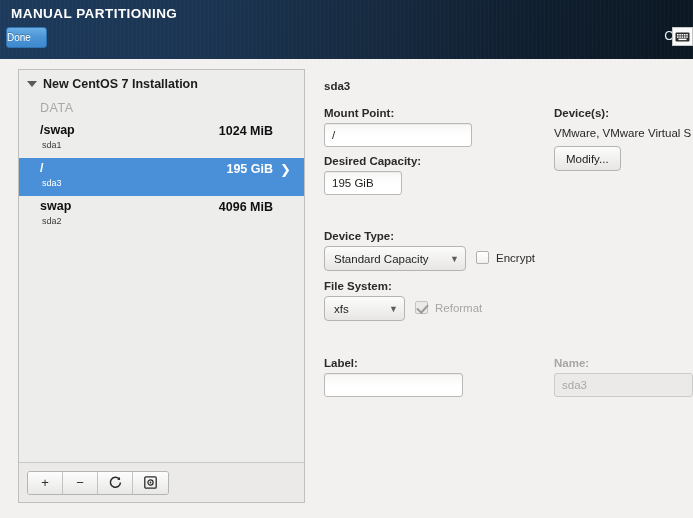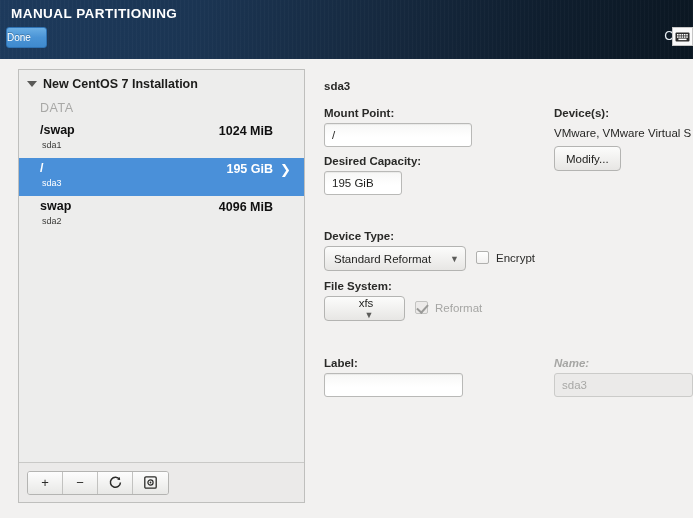--- a/index.html
+++ b/index.html
@@ -226,21 +226,21 @@
     width: 369px;
     height: 449px;
   }
 
   .field-label {
     font-size: 11.5px;
     font-weight: bold;
     color: #2a2a28;
     white-space: nowrap;
   }
-  .field-label.muted { color: #a6a6a4; font-style: italic; }
+  .field-label.muted { color: #a6a6a4; }
 
   .text-input {
     height: 24px;
     background: linear-gradient(180deg, #f7f7f6 0%, #ffffff 60%, #ffffff 100%);
     border: 1px solid #b9b9b7;
     border-radius: 3px;
     font-size: 11.5px;
     color: #1d1d1b;
     display: flex;
     align-items: center;
@@ -421,30 +421,30 @@
       <div style="position:absolute; left:0px; top:9px; font-size:13px; font-weight:bold; color:#1d1d1b;"></div>
 
       <div style="position:absolute; left:0px; top:38px;" class="field-label">Mount Point:</div>
       <div style="position:absolute; left:0px; top:54px; width:148px;" class="text-input">/</div>
 
       <div style="position:absolute; left:0px; top:86px;" class="field-label">Desired Capacity:</div>
       <div style="position:absolute; left:0px; top:102px; width:78px;" class="text-input">195 GiB</div>
 
       <div style="position:absolute; left:0px; top:161px;" class="field-label">Device Type:</div>
       <div style="position:absolute; left:0px; top:177px; width:142px;" class="combo">
-        <span>Standard Reformat</span>
+        <span>Standard Capacity</span>
         <span class="chev">▼</span>
       </div>
       <div class="cb-row" style="position:absolute; left:152px; top:182px;">
         <span class="checkbox"></span>
         <span class="cb-label">Encrypt</span>
       </div>
 
       <div style="position:absolute; left:0px; top:211px;" class="field-label">File System:</div>
-      <div style="position:absolute; left:0px; top:227px; width:81px;flex-direction:column;" class="combo">
+      <div style="position:absolute; left:0px; top:227px; width:81px;" class="combo">
         <span>xfs</span>
         <span class="chev">▼</span>
       </div>
       <div class="cb-row" style="position:absolute; left:91px; top:232px;">
         <span class="checkbox checked-disabled"></span>
         <span class="cb-label muted">Reformat</span>
       </div>
 
       <div style="position:absolute; left:0px; top:288px;" class="field-label">Label:</div>
       <div style="position:absolute; left:0px; top:304px; width:139px;" class="text-input"></div>

